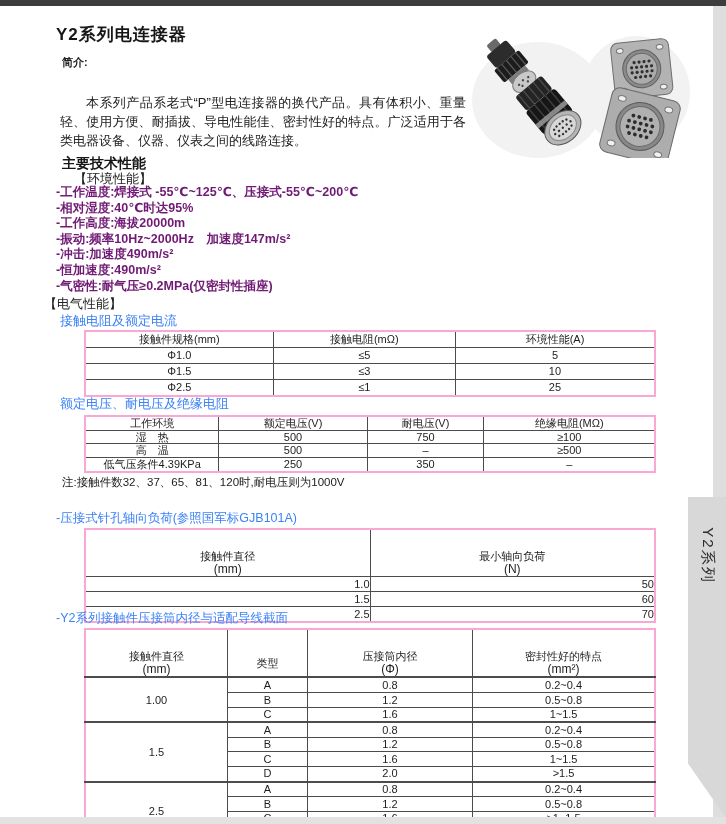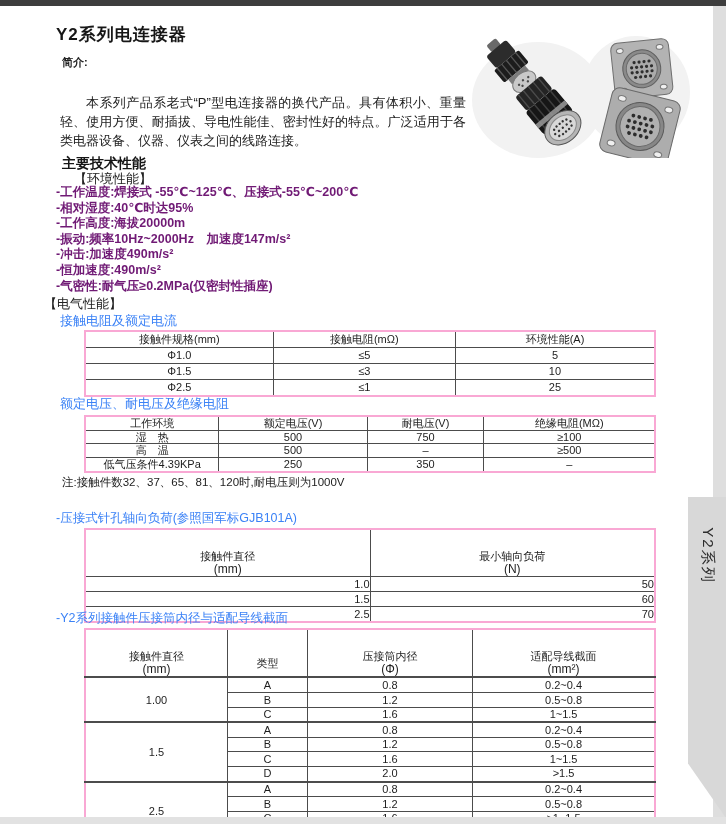--- a/index.html
+++ b/index.html
@@ -321,21 +321,21 @@
         </th>
         <th>
           <div class="hl1">类型</div>
 
         </th>
         <th>
           <div class="hl1">压接筒内径</div>
           <div class="hl2">(Φ)</div>
         </th>
         <th>
-          <div class="hl1">适配导线截面</div>
+          <div class="hl1">密封性好的特点</div>
           <div class="hl2">(mm²)</div>
         </th>
       </tr>
     </thead>
     <tbody>
       <tr class="group-start">
         <td rowspan="3">1.00</td>
         <td>A</td>
         <td>0.8</td>
         <td>0.2~0.4</td>

